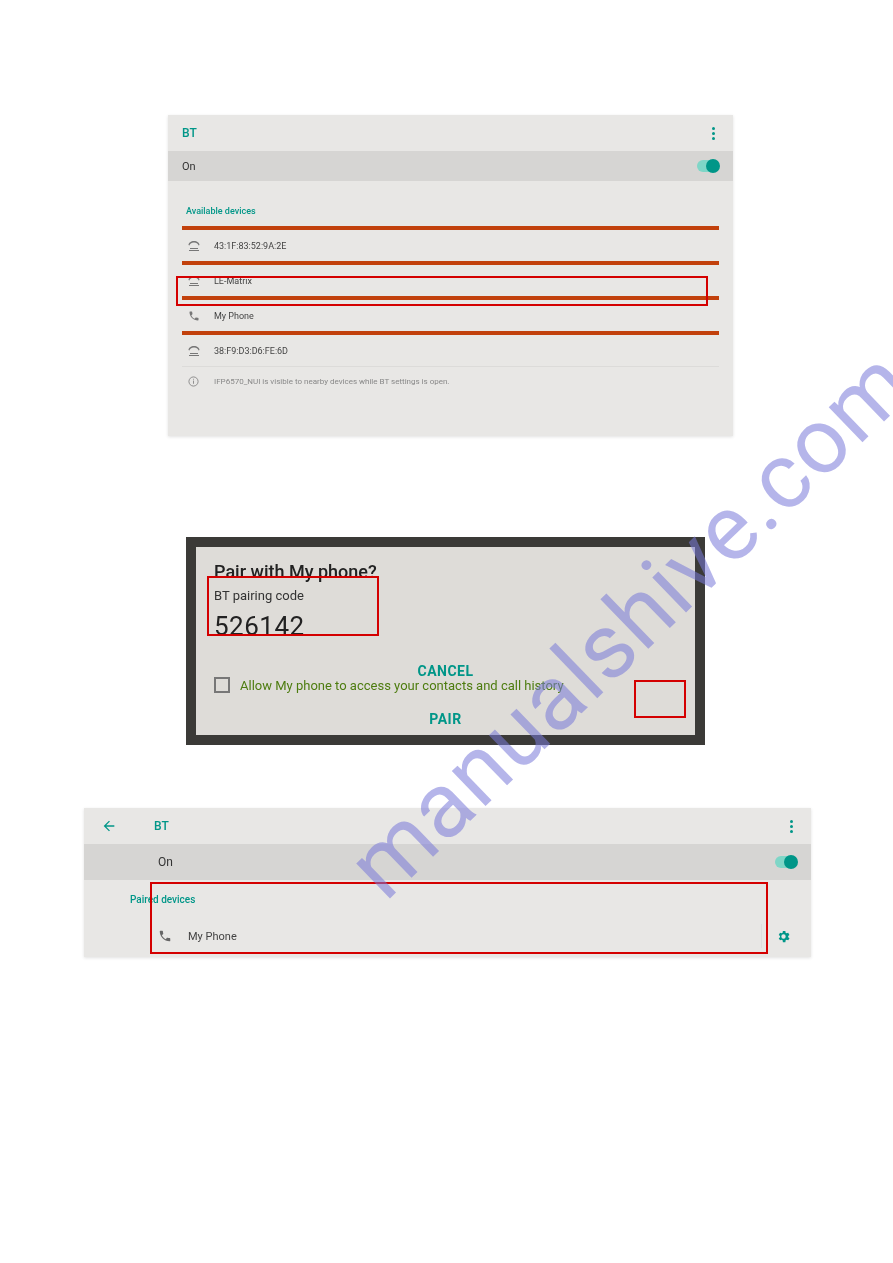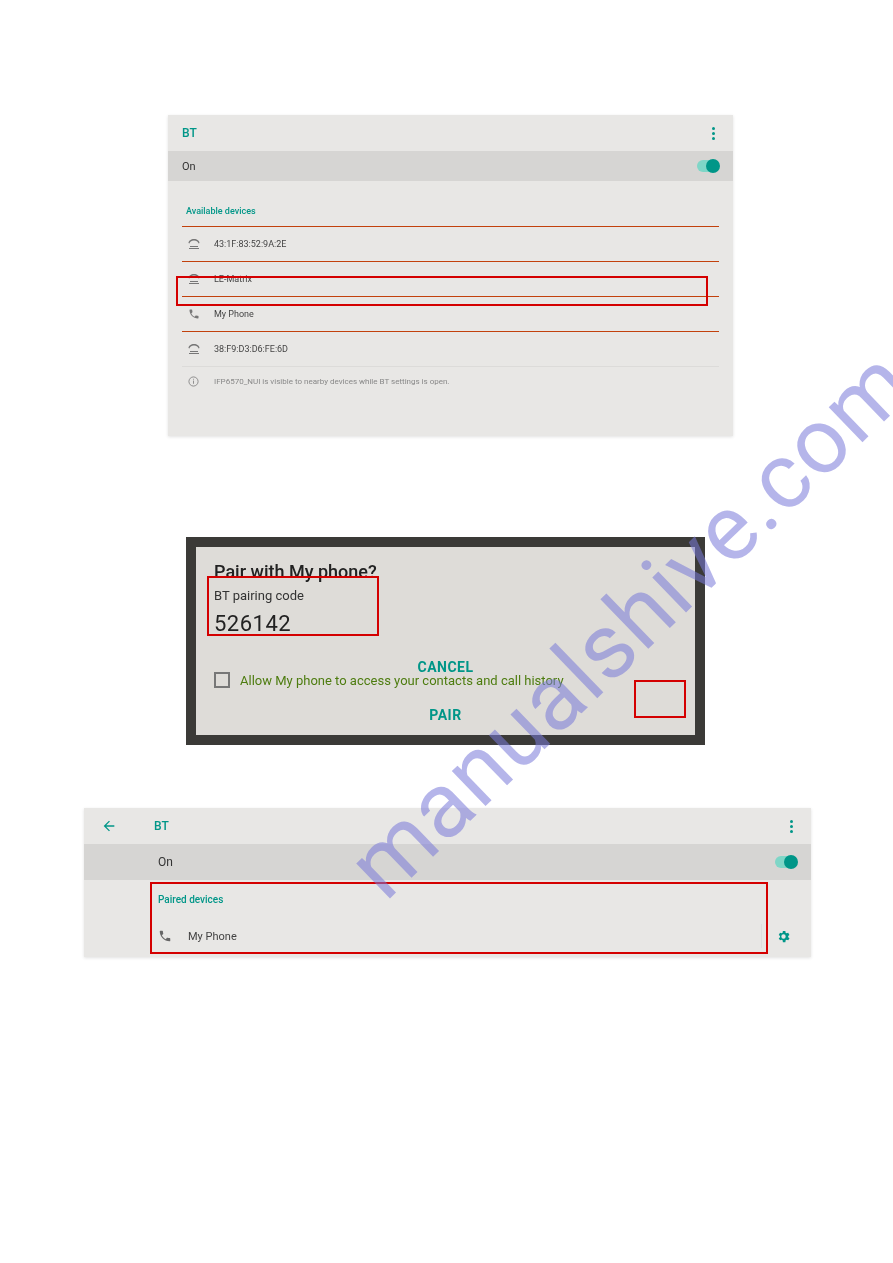--- a/index.html
+++ b/index.html
@@ -86,21 +86,21 @@
     color: #009688;
     font-size: 9px;
     font-weight: 500;
     padding: 6px 4px 10px 4px;
   }
   .dev-row {
     display: flex;
     align-items: center;
     height: 35px;
     padding: 0 6px;
-    border-top: 1px solid #c2410c;
+    border-top: 4px solid #c2410c;
     font-size: 9px;
     color: #444;
     position: relative;
   }
   .dev-row .ico { width: 26px; color: #777; display:flex; align-items:center; }
   .info-row {
     display: flex;
     align-items: center;
     height: 30px;
     padding: 0 6px;
@@ -133,21 +133,21 @@
     width: 100%;
     height: 100%;
     background: #dedcd8;
     padding: 14px 18px 6px 18px;
     display: flex;
     flex-direction: column;
     position: relative;
   }
   .dlg-title { font-size: 18px; color: #222; font-weight: 500; margin-bottom: 6px; }
   .dlg-sub  { font-size: 13px; color: #333; margin-bottom: 8px; }
-  .dlg-code { font-size: 22px; color: #222; letter-spacing: 0.5px; }
+  .dlg-code { font-size: 26px; color: #222; letter-spacing: 0.5px; }
   .dlg-check-row {
     display: flex; align-items: center;
     margin-top: 36px;
     font-size: 13px; color: #4d7c0f;
   }
   .cbox {
     width: 16px; height: 16px;
     border: 2px solid #777;
     margin-right: 10px;
   }
@@ -220,21 +220,21 @@
     padding: 0 14px 0 74px;
     height: 36px;
     background: #d6d5d3;
   }
   .p3-on-label { font-size: 12px; color: #333; }
   .p3-body { padding: 4px 0 0 0; }
   .subhdr3 {
     color: #009688;
     font-size: 10px;
     font-weight: 500;
-    padding: 10px 4px 10px 74px;
+    padding: 10px 4px 10px 46px;
   }
   .p3-row {
     display: flex;
     align-items: center;
     height: 42px;
     padding: 0 20px 0 74px;
     font-size: 11px;
     color: #444;
   }
   .p3-row .ico { width: 30px; color: #666; display:flex; align-items:center; }

